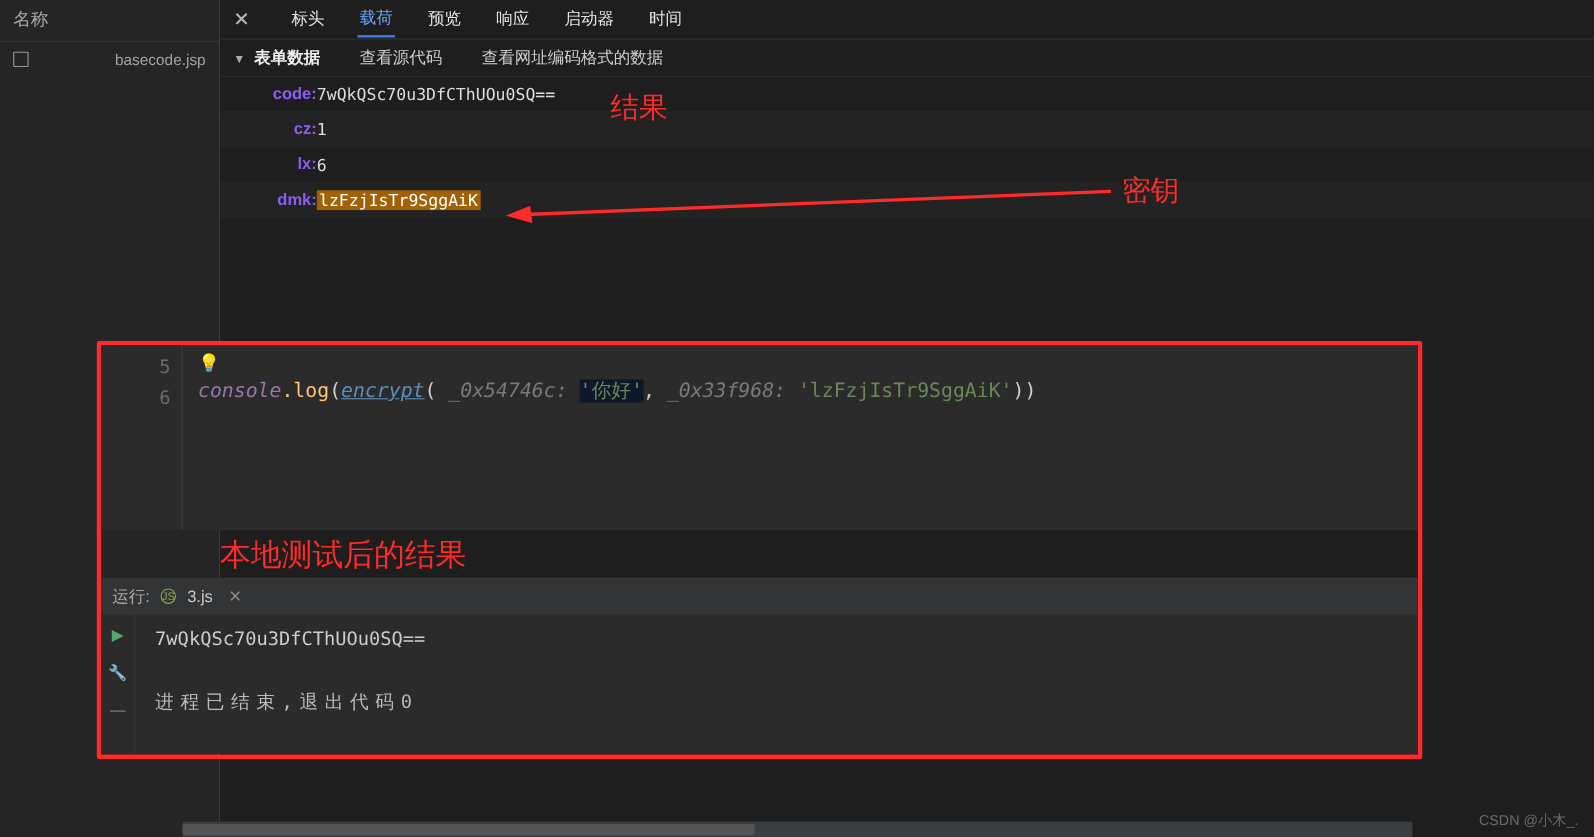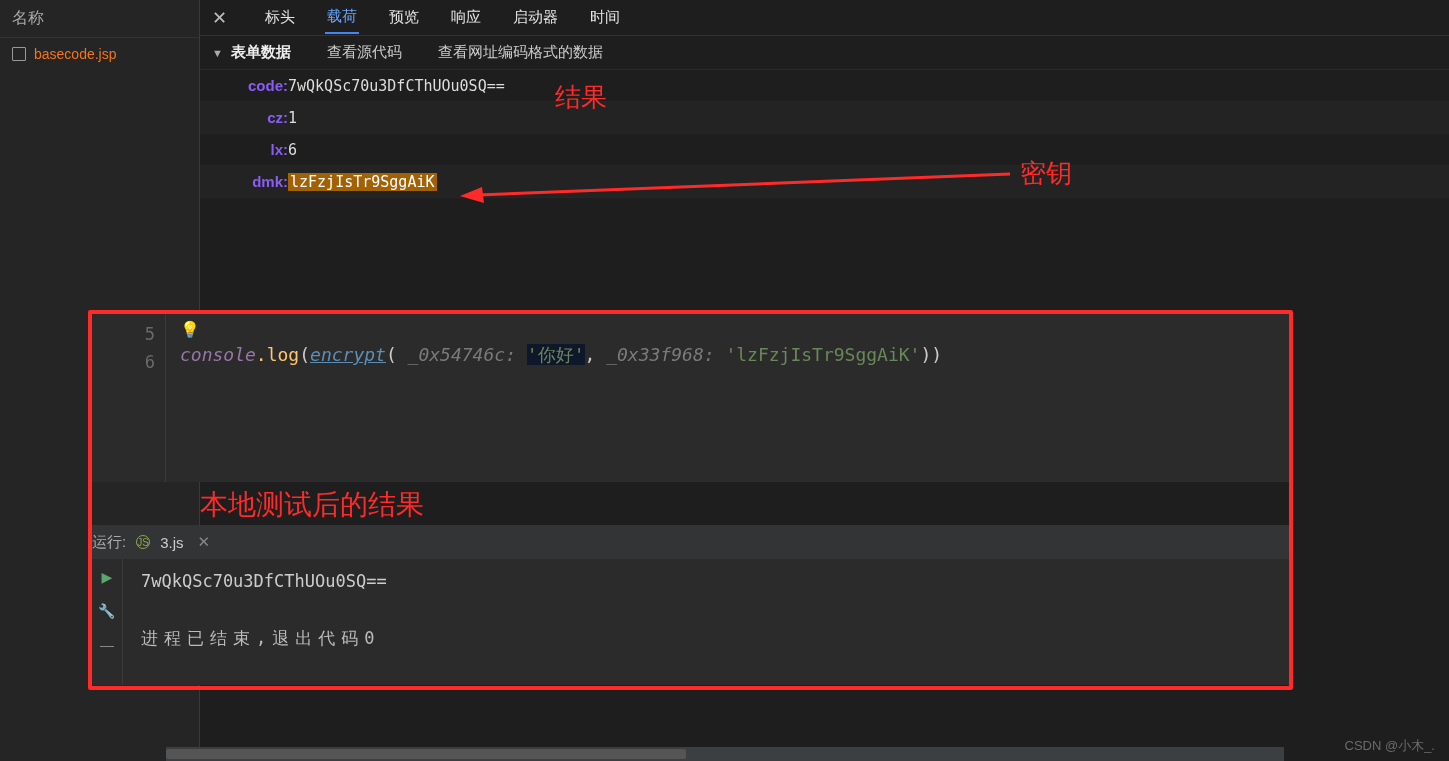--- a/index.html
+++ b/index.html
@@ -24,22 +24,23 @@
       font-size: 16px;
       color: #aaa;
       border-bottom: 1px solid #333;
     }
     .sidebar-item {
       padding: 8px 12px;
       display: flex;
       align-items: center;
       gap: 8px;
       font-size: 14px;
-      color: #f97316;
+      color: #a3a3a3;
       cursor: pointer;
+      justify-content: space-between;
     }
     .file-icon {
       width: 14px; height: 14px;
       border: 1px solid #999;
       border-radius: 1px;
     }
     .main-area {
       position: absolute;
       left: 200px; top: 0;
       right: 0; bottom: 0;
@@ -159,21 +160,21 @@
       background: #555;
       border-radius: 2px;
     }
 
     .run-row {
       position: absolute;
       left: 92px; top: 525px;
       width: 1197px; height: 34px;
       background: #333436;
       display: flex; align-items: center;
-      padding: 0 0;
+      padding: 0 10px;
       gap: 10px;
       font-size: 15px;
     }
     .run-label { color: #aaa; }
     .js-icon {
       width: 14px; height: 14px;
       border: 1px solid #8aa84b;
       border-radius: 50%;
       display: inline-flex; align-items: center; justify-content: center;
       font-size: 10px; color: #8aa84b;

